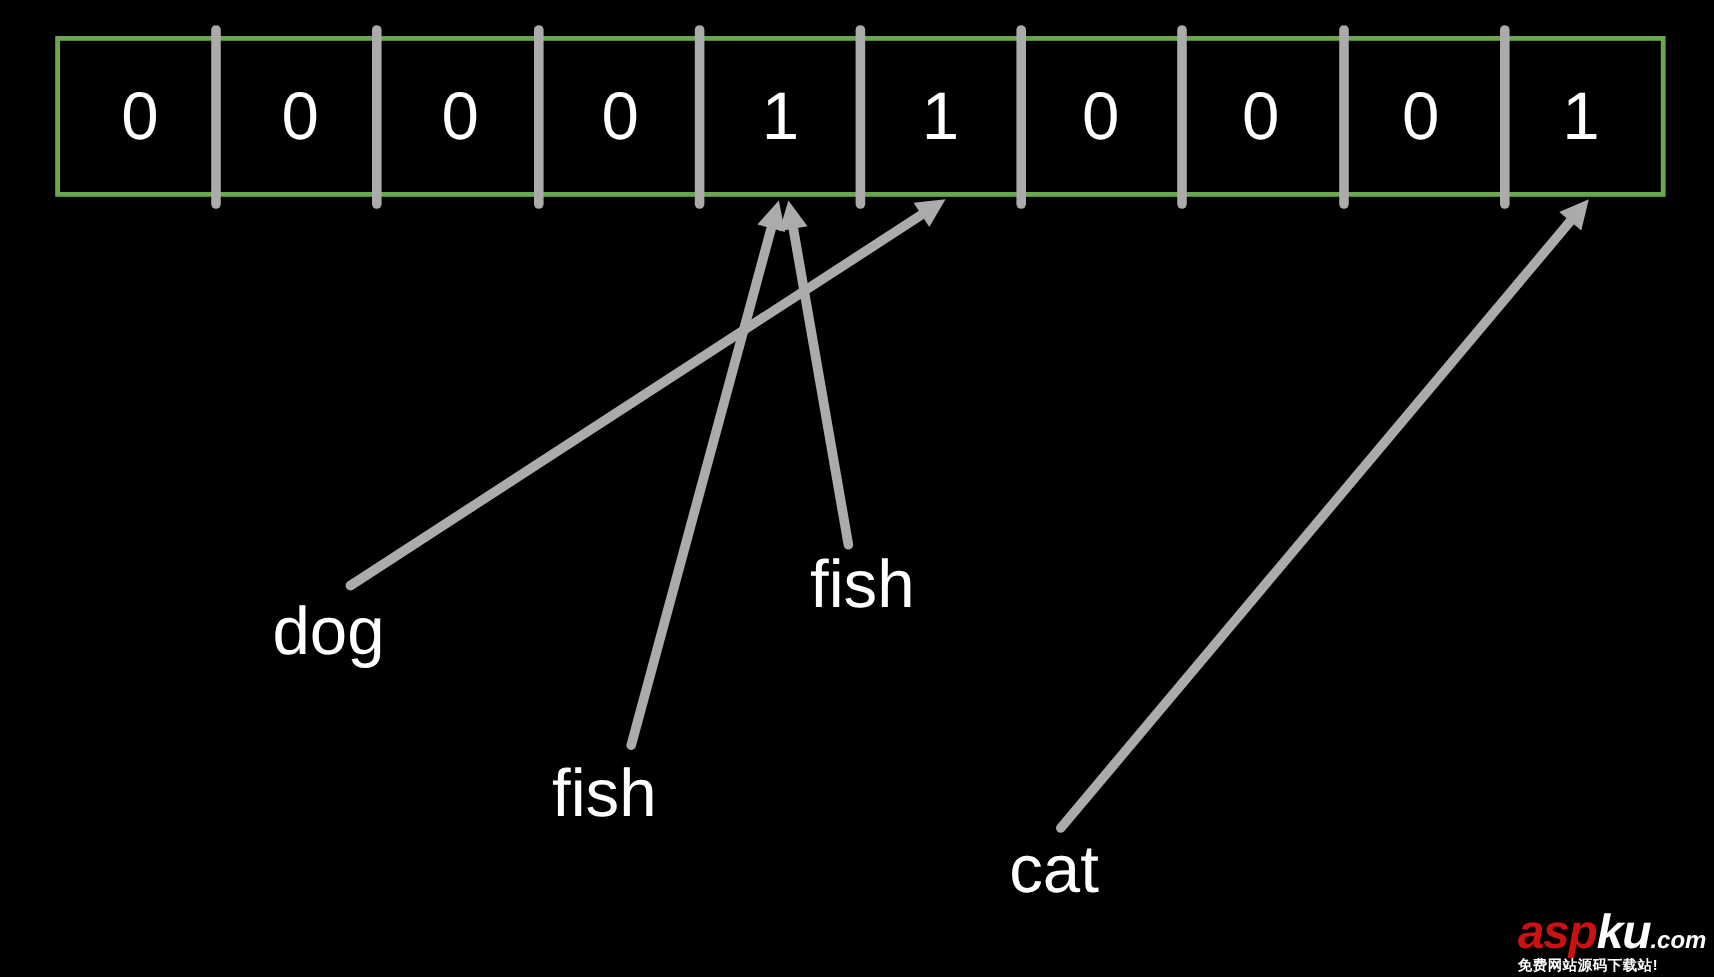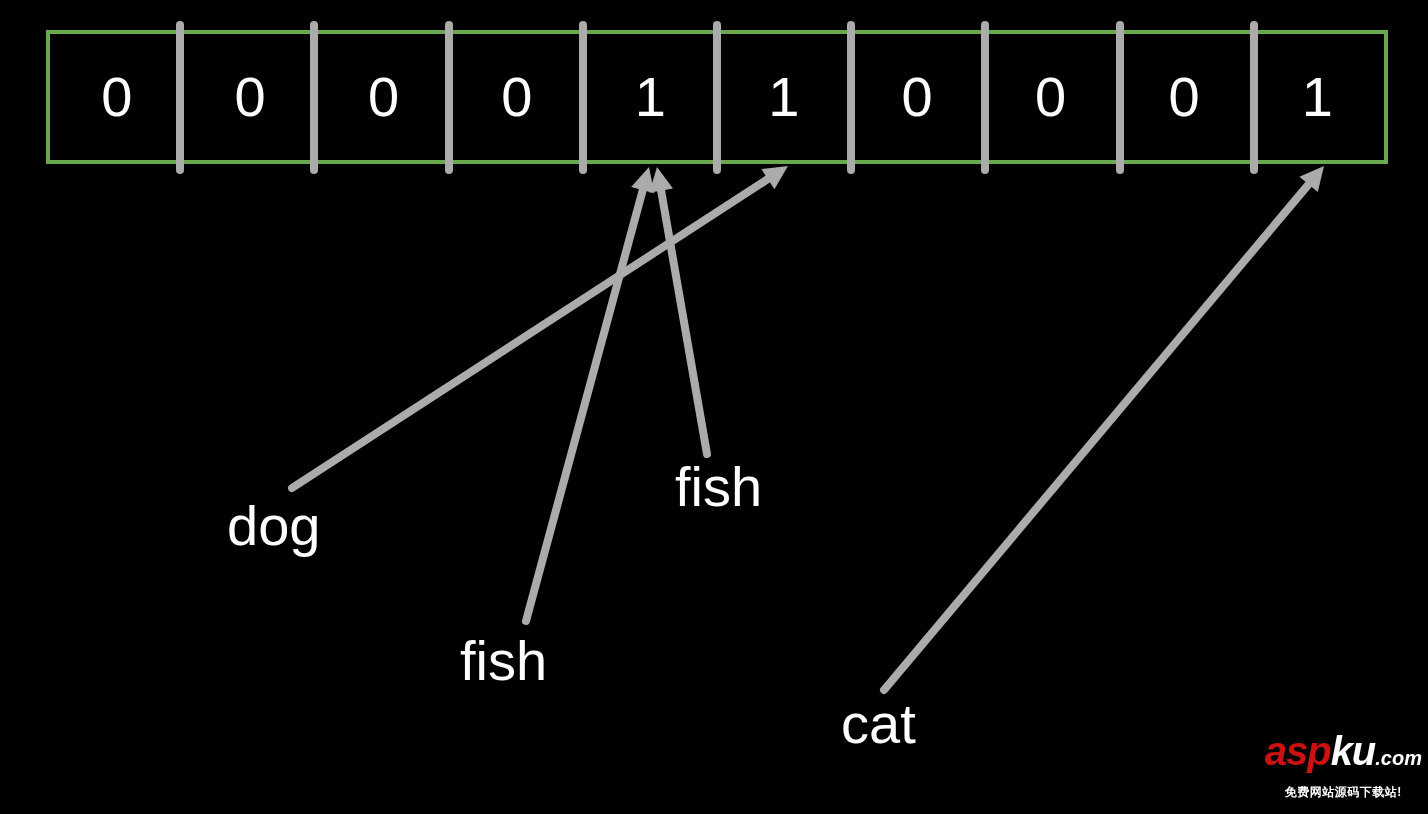--- a/index.html
+++ b/index.html
@@ -64,43 +64,43 @@
     color: #ffffff;
     font-size: 56px;
     line-height: 1.05;
     white-space: nowrap;
     z-index: 2;
   }
   
   .watermark {
     position: absolute;
     right: 6px;
-    bottom: 15px;
-    text-align: center;
+    bottom: 3px;
+    text-align: left;
     z-index: 4;
     line-height: 1;
   }
   .wm-line1 {
     font-style: italic;
     font-weight: bold;
     font-size: 40px;
     letter-spacing: -1px;
     line-height: 1;
   }
   .wm-brand-red { color: #cc1111; }
   .wm-brand-white { color: #ffffff; }
   .wm-com {
     color: #ffffff;
     font-size: 20px;
     font-weight: bold;
     font-style: italic;
     letter-spacing: 0;
   }
   .wm-line2 {
-    margin-top: 14px;
+    margin-top: 0;
     color: #ffffff;
     font-size: 12px;
     font-weight: bold;
     letter-spacing: 0.5px;
     line-height: 1.2;
   }
 </style>
 </head>
 <body>
 

